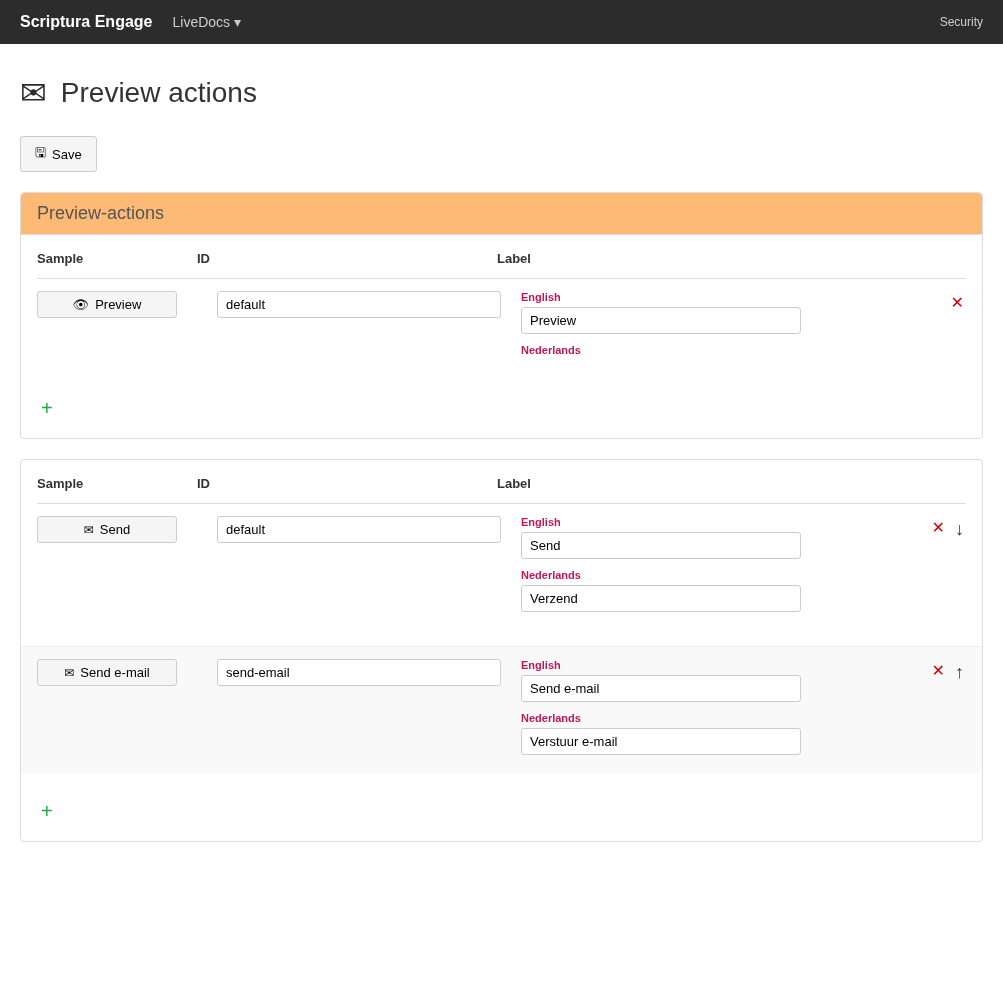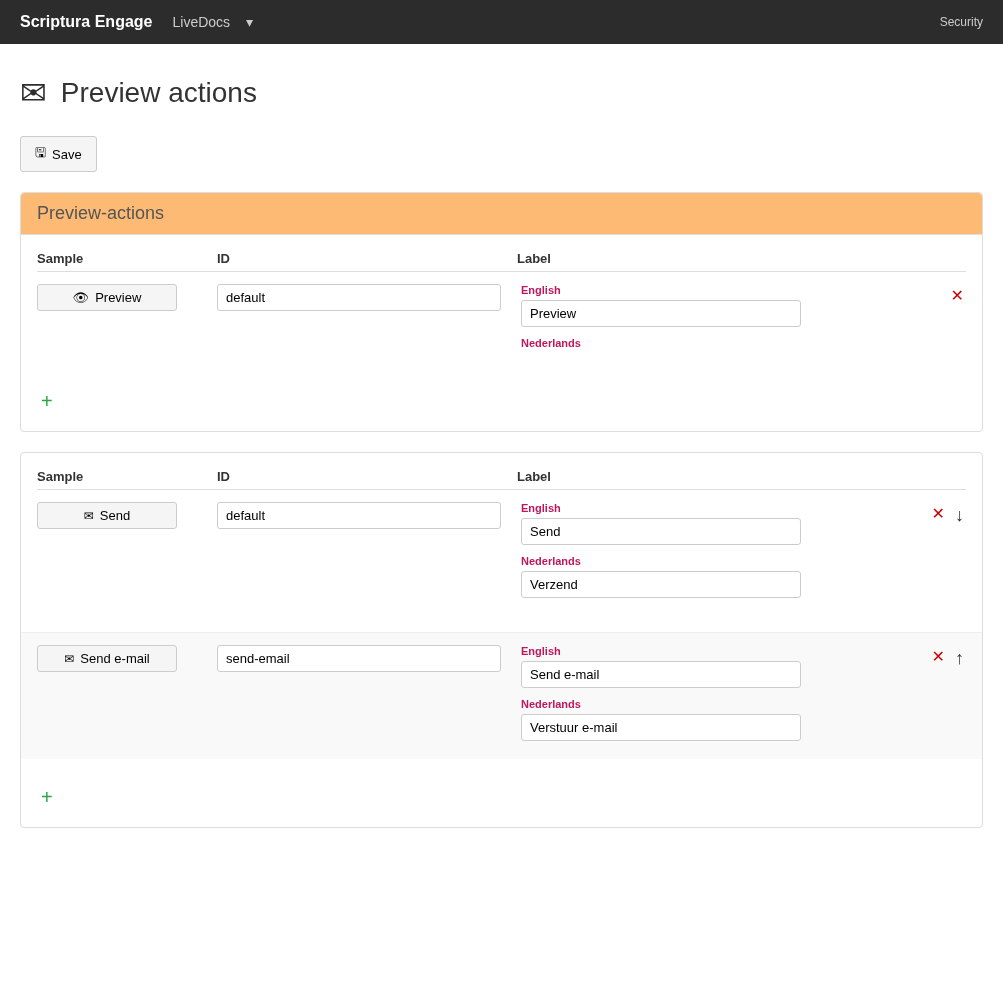--- a/index.html
+++ b/index.html
@@ -18,21 +18,21 @@
     .navbar-brand {
       color: #fff;
       font-size: 16px;
       font-weight: bold;
     }
     .navbar-left { display: flex; align-items: center; gap: 20px; }
     .navbar-livedocs {
       color: #ccc;
       font-size: 14px;
       cursor: pointer;
-      display: flex; align-items: center; gap: 16px;
+      display: flex; align-items: center; gap: 4px;
     }
     .navbar-security {
       color: #ccc;
       font-size: 12px;
       cursor: pointer;
     }
 
     
     .page-content {
       padding: 30px 20px;
@@ -82,26 +82,26 @@
       border-bottom: 1px solid #ddd;
       padding: 10px 16px;
       font-size: 18px;
       color: #555;
       border-radius: 4px 4px 0 0;
     }
     .section-body { padding: 16px; }
     .actions-header-row {
       display: flex;
       gap: 0;
-      padding-bottom: 5px;
+      padding-bottom: 12px;
       border-bottom: 1px solid #ddd;
       margin-bottom: 12px;
     }
     .col-sample { width: 160px; flex-shrink: 0; }
-    .col-id { width: 280px; flex-shrink: 0; margin-left: 20px; }
+    .col-id { width: 280px; flex-shrink: 0; }
     .col-label { flex: 1; margin-left: 20px; }
     .col-header {
       font-weight: bold;
       font-size: 13px;
       color: #333;
     }
 
     
     .action-row {
       display: flex;

